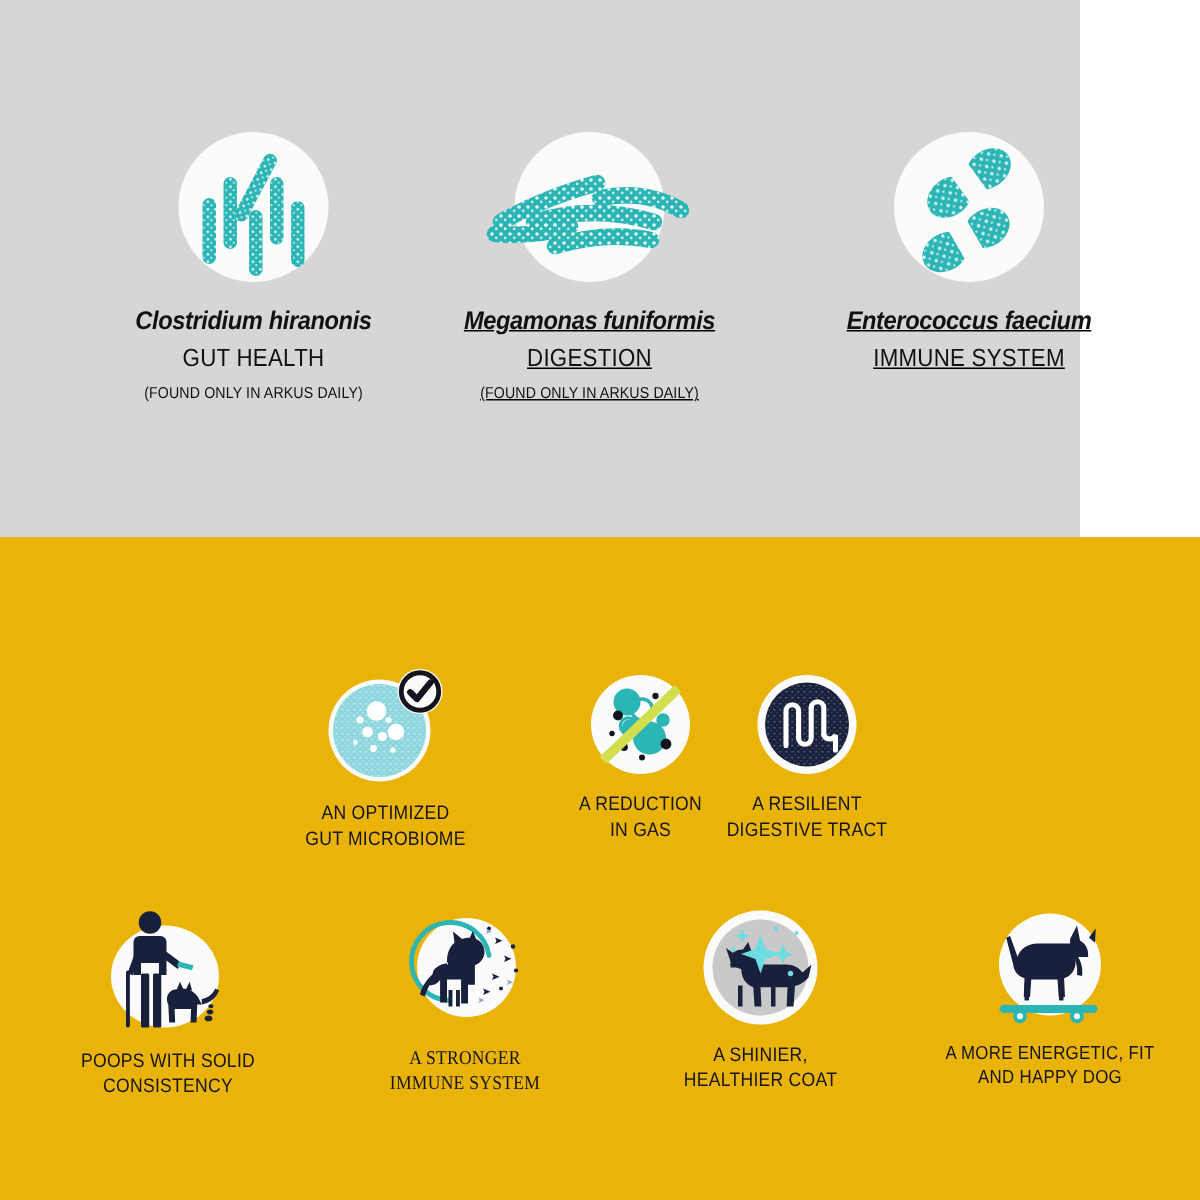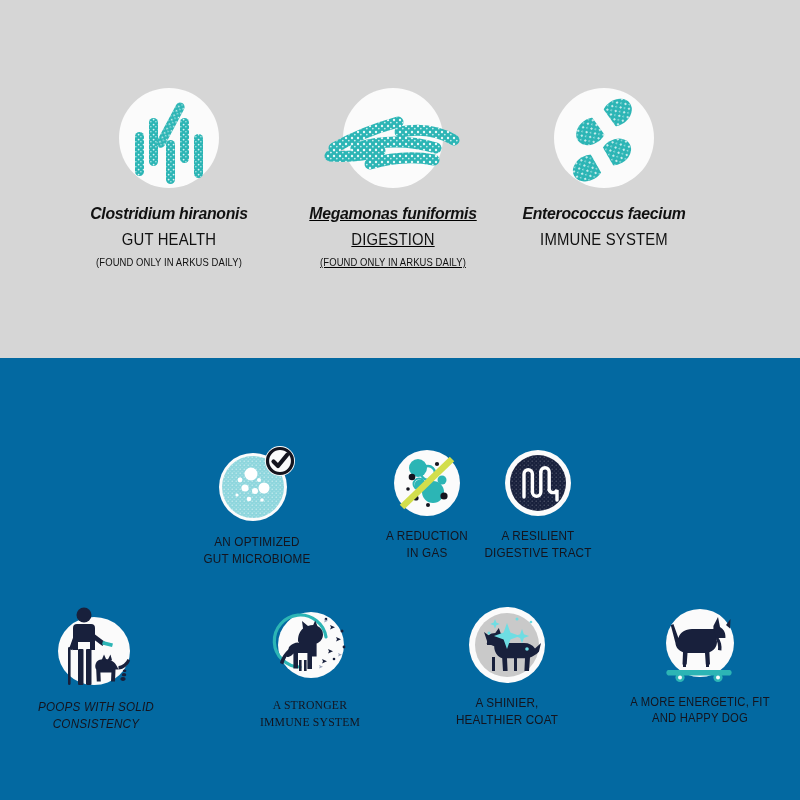--- a/index.html
+++ b/index.html
@@ -16,21 +16,21 @@
   #page {
     position: relative;
     width: 800px;
     height: 800px;
   }
 
   
   #strains-panel {
     position: absolute;
     left: 0; top: 0;
-    width: 800px;
+    width: 720px;
     height: 358px;
     background: #d6d6d6;
   }
   .strain {
     position: absolute;
     top: 88px;
     text-align: center;
   }
   .strain-icon {
     position: relative;
@@ -78,21 +78,21 @@
     white-space: nowrap;
     transform: scaleX(0.9);
   }
 
   
   #benefits-panel {
     position: absolute;
     left: 0; top: 358px;
     width: 800px;
     height: 442px;
-    background: #0369a1;
+    background: #eab308;
   }
   .benefit {
     position: absolute;
     text-align: center;
   }
   .benefit-icon {
     position: relative;
     margin: 0 auto;
   }
   .benefit-label {
@@ -173,21 +173,21 @@
             <path d="M62 76 Q96 66 126 72" stroke-width="11"></path>
             <path d="M92 44 Q122 38 146 52" stroke-width="11"></path>
           </g>
         </svg>
       </div>
       <div class="strain-name">Megamonas funiformis</div>
       <div class="strain-benefit">DIGESTION</div>
       <div class="strain-note">(FOUND ONLY IN ARKUS DAILY)</div>
     </div>
 
-    <div class="strain" style="left:484px; width:240px;">
+    <div class="strain" style="left:526px; width:240px;text-decoration:underline;">
       <div class="strain-icon">
         <div class="strain-disc"></div>
         <svg class="strain-art" width="104" height="104" viewBox="0 0 104 104">
           <defs>
             <pattern id="dotsC" width="6" height="6" patternUnits="userSpaceOnUse">
               <circle cx="2" cy="2" r="1.1" fill="#ffffff" opacity="0.9"></circle>
               <circle cx="4.8" cy="4.7" r="0.8" fill="#ffffff" opacity="0.7"></circle>
             </pattern>
           </defs>
           <g transform="rotate(-36 52 34)">
@@ -288,21 +288,21 @@
             <path d="M29.4 44 A4.2 4.2 0 0 0 37.8 44 L37.8 24"></path>
             <path d="M37.8 24 A4.2 4.2 0 0 1 46.2 24 L46.2 42"></path>
             <path d="M46.2 42 A4.2 4.2 0 0 0 54 42 L54 52"></path>
           </g>
         </svg>
       </div>
       <div class="benefit-label">A RESILIENT
 DIGESTIVE TRACT</div>
     </div>
 
-    <div class="benefit" style="left:26px; top:245px; width:140px;font-style:italic;">
+    <div class="benefit" style="left:42px; top:245px; width:140px;">
       <div class="benefit-icon" style="width:96px;height:86px;">
         <svg width="96" height="86" viewBox="0 0 96 86">
           <ellipse cx="46" cy="48" rx="36" ry="34" fill="#fbfbfb"></ellipse>
           <g fill="#18203c">
             <circle cx="36" cy="12" r="7.5"></circle>
             <path d="M29 21 h14 a4 4 0 0 1 4 4 v22 h-5 v-8 h-12 v8 h-5 v-22 a4 4 0 0 1 4 -4 z"></path>
             <rect x="30" y="46" width="5.5" height="36" rx="1"></rect>
             <rect x="38" y="46" width="5.5" height="36" rx="1"></rect>
             <path d="M45 30 l12 9 -2.5 4 -12 -9 z"></path>
             <rect x="20" y="44" width="2.6" height="38" rx="1.3"></rect>

